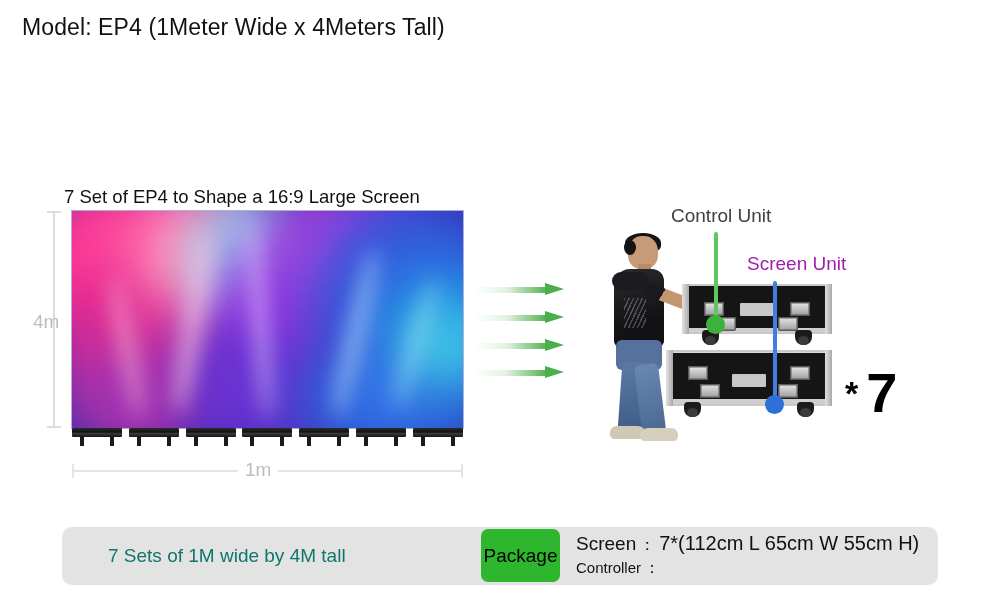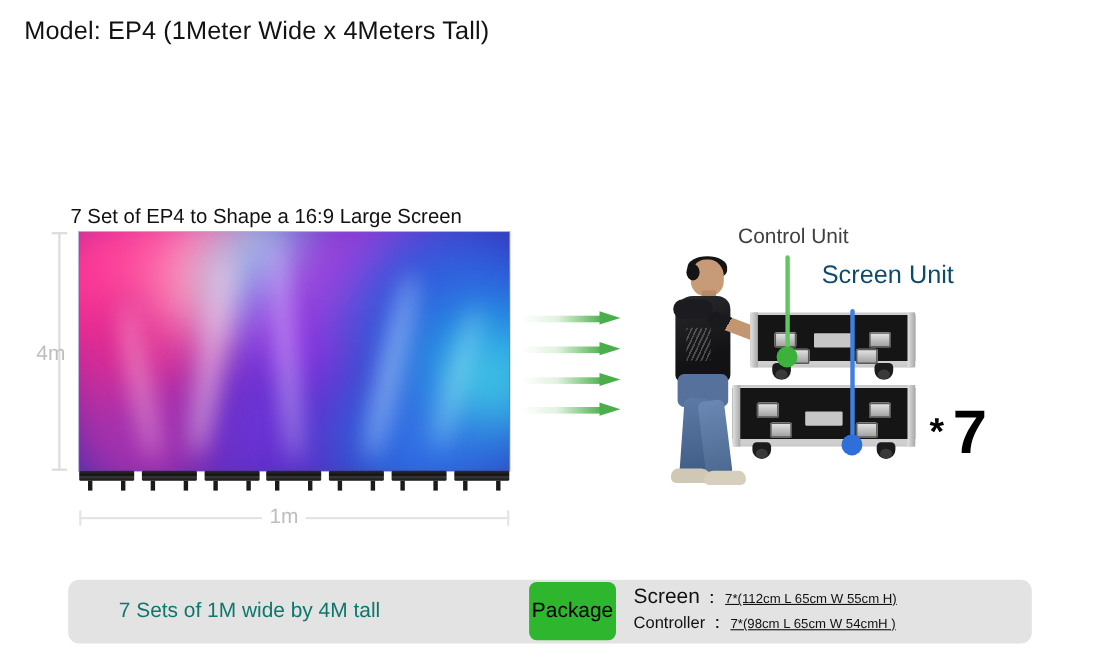--- a/index.html
+++ b/index.html
@@ -117,38 +117,38 @@
   .case .logo{position:absolute;left:50%;transform:translateX(-50%);width:34px;height:13px;
     background:#e6e6e6;border-radius:1px;opacity:.85;}
   .case .wheel{position:absolute;bottom:-11px;width:17px;height:15px;border-radius:4px 4px 8px 8px;background:#1b1b1b;}
   .case .wheel::after{content:"";position:absolute;left:3px;bottom:0;width:11px;height:9px;border-radius:50%;background:#3a3a3a;}
   
   #line-control{position:absolute;left:714px;top:232px;width:4px;height:92px;background:#5ec75e;border-radius:2px;}
   #dot-control{position:absolute;left:706px;top:315px;width:19px;height:19px;border-radius:50%;background:#3cb23c;}
   #line-screen{position:absolute;left:773px;top:281px;width:4px;height:124px;background:#3f7fe0;border-radius:2px;}
   #dot-screen{position:absolute;left:765px;top:395px;width:19px;height:19px;border-radius:50%;background:#2f6fd8;}
   #label-control{position:absolute;left:671px;top:205px;font-size:19px;color:#404040;white-space:nowrap;}
-  #label-screen{position:absolute;left:747px;top:236px;font-size:23px;color:#0c4a6e;white-space:nowrap;}
+  #label-screen{position:absolute;left:747px;top:253px;font-size:19px;color:#a21caf;white-space:nowrap;}
   
   #multiplier{position:absolute;left:845px;top:365px;display:flex;align-items:center;gap:8px;}
   #multiplier .star{font-size:34px;line-height:34px;font-weight:700;color:#000;}
   #multiplier .num{font-size:56px;line-height:56px;font-weight:700;color:#000;}
   
   #bottom-bar{position:absolute;left:62px;top:527px;width:876px;height:58px;
     background:#e3e3e3;border-radius:10px;}
   #summary-text{position:absolute;left:108px;top:545px;font-size:19px;color:#0f766e;white-space:nowrap;}
   #package-badge{position:absolute;left:481px;top:529px;width:79px;height:53px;border-radius:7px;
     background:#2fb62f;display:flex;align-items:center;justify-content:center;}
   #package-badge span{font-size:19px;color:#000000;}
   #spec-block{position:absolute;left:576px;top:532px;width:360px;}
   .spec-row{display:flex;align-items:baseline;white-space:nowrap;margin-bottom:2px;}
   .spec-row .k{font-size:19px;color:#111;}
   .spec-row .k.small{font-size:15px;}
   .spec-row .sep{font-size:16px;color:#111;margin:0 4px 0 3px;}
-  .spec-row .v{font-size:12px;color:#111;text-decoration:underline;}
+  .spec-row .v{font-size:20px;color:#111;}
 </style>
 </head>
 <body>
 
 <div id="page-title">Model: EP4 (1Meter Wide x 4Meters Tall)</div>
 
 <div id="screen-caption">7 Set of EP4 to Shape a 16:9 Large Screen</div>
 
 <div id="led-screen">
   <div class="blob b1"></div>
@@ -293,15 +293,14 @@
 </div>
 <div id="spec-block">
   <div class="spec-row">
     <span class="k">Screen</span>
     <span class="sep">：</span>
     <span class="v">7*(112cm L  65cm W 55cm H)</span>
   </div>
   <div class="spec-row">
     <span class="k small">Controller</span>
     <span class="sep">：</span>
-    <span class="v">7*(98cm  L  65cm W 54cmH )</span>
   </div>
 </div>
 
 </body></html>

